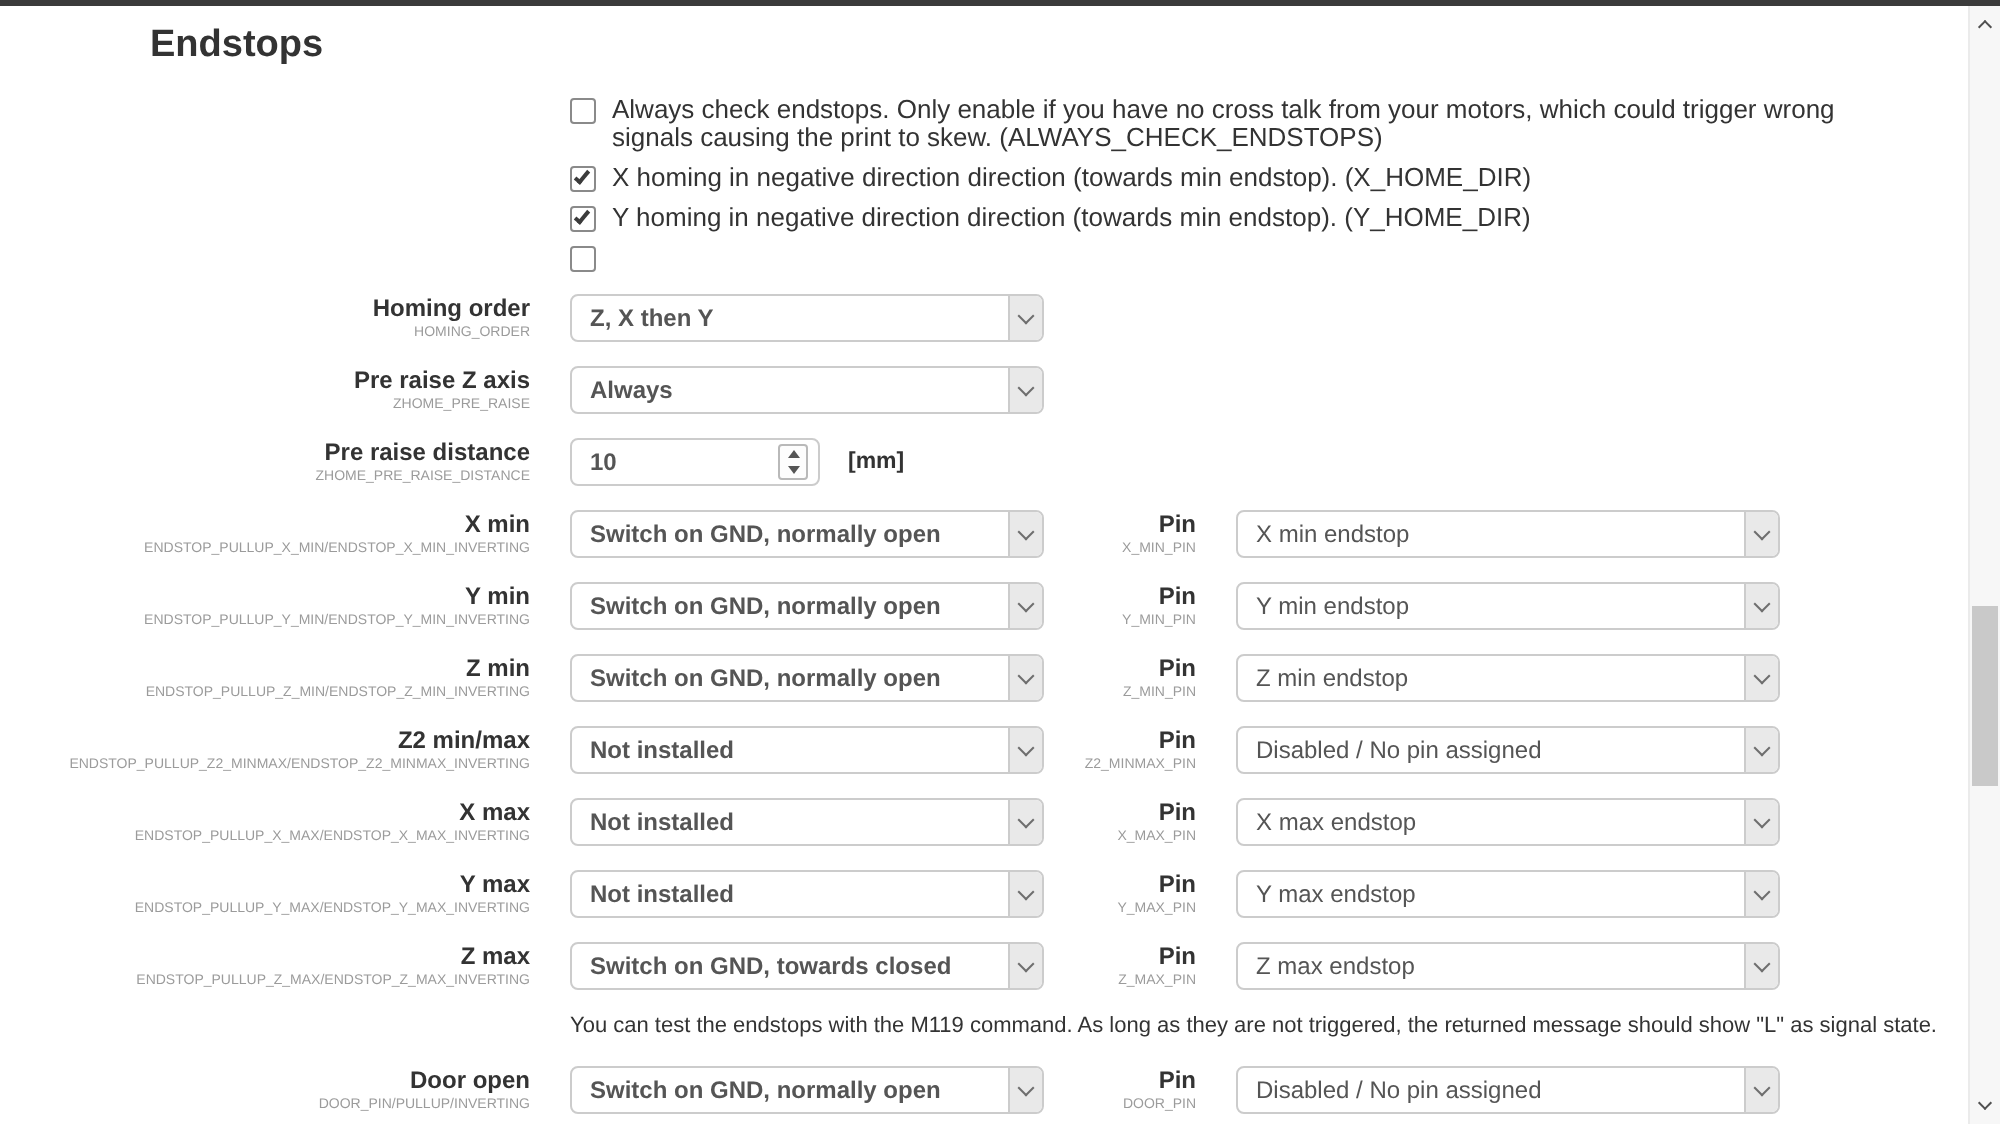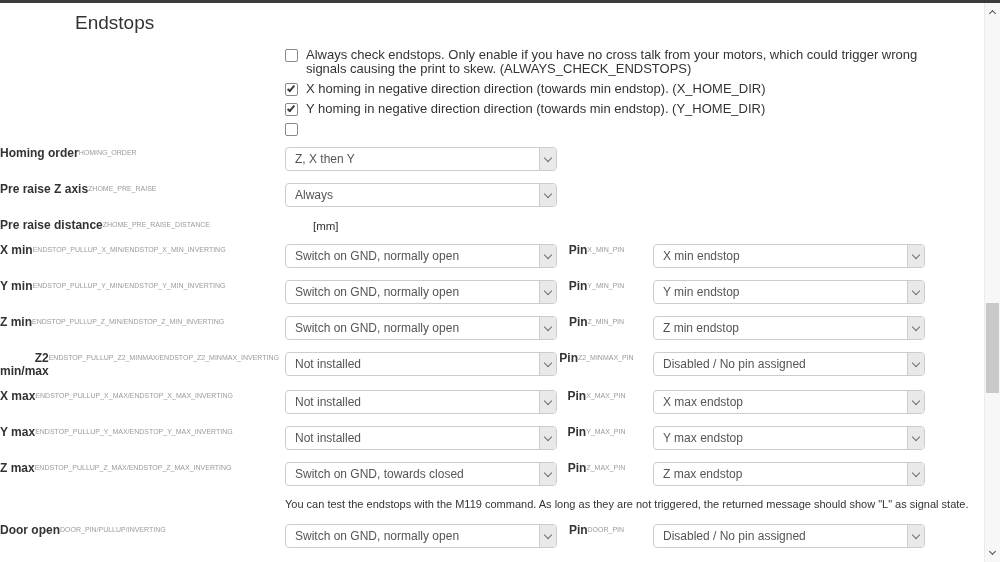--- a/index.html
+++ b/index.html
@@ -1,40 +1,40 @@
 <!DOCTYPE html>
 <html><head>
 <meta charset="utf-8">
 <style>
   * { margin: 0; padding: 0; box-sizing: border-box; }
   html, body { width: 1000px; height: 562px; overflow: hidden; background: #fff;
     font-family: "Liberation Sans", sans-serif; }
   .page { position: relative; width: 1000px; height: 562px; background: #fff; }
   .topbar { height: 3px; background: #3b3b3b; width: 100%; }
 
-  .title { margin: 9px 0 0 75px; font-size: 19px; font-weight: 400; color: #333; }
+  .title { margin: 9px 0 0 75px; font-size: 19px; font-weight: 700; color: #333; }
 
   
   .cb-group { margin: 14px 0 0 285px; width: 640px; }
   .cb-row { display: flex; margin-bottom: 6px; font-size: 13px; color: #333; line-height: 14px; cursor: default; }
   .cb-box { position: relative; flex: none; width: 13px; height: 13px; margin: 1px 8px 0 0;
     border: 1px solid #8a8a8a; border-radius: 2px; background: #fff; }
   .check-icon { display: none; position: absolute; left: 3px; top: 0px; width: 4px; height: 8px;
     border-right: 2px solid #3b3b3b; border-bottom: 2px solid #3b3b3b; transform: rotate(40deg); }
   .cb-box.checked .check-icon { display: block; }
   .cb-label { max-width: 625px; }
 
   
   .form-area { margin-top: 11px; }
   .frow { display: flex; margin-bottom: 12px; align-items: stretch; }
-  .col-label { width: 265px; text-align: right; display: flex; }
-  .col-pinlabel { width: 73px; margin-left: 3px; text-align: right; display: flex; flex-direction: row; justify-content: center; }
+  .col-label { width: 265px; text-align: right; display: flex; flex-direction: column; justify-content: center; }
+  .col-pinlabel { width: 73px; margin-left: 3px; text-align: right; display: flex; flex-direction: column; justify-content: center; }
   .lbl { font-size: 12px; font-weight: bold; color: #333; line-height: 13px; }
   .sub { font-size: 7px; color: #9b9b9b; line-height: 9px; margin-top: 1px; word-spacing: 0; }
-  .col-control { margin-left: 20px; width: 272px; }
+  .col-control { margin-left: 20px; width: 237px; font-weight: bold; }
   .col-pincontrol { margin-left: 20px; width: 272px; border-radius: 11px; }
 
   .selectbox { position: relative; height: 24px; border: 1px solid #ccc; border-radius: 4px;
     background: #fff; font-size: 12px; color: #555; display: flex; align-items: center;
     padding: 0 22px 0 9px; cursor: default; }
   .select-arrow { position: absolute; right: 0; top: 0; bottom: 0; width: 17px;
     background: #e9e9e9; border-left: 1px solid #ccc; border-radius: 0 3px 3px 0;
     display: flex; align-items: center; justify-content: center; }
   .chev { width: 6px; height: 6px; border-right: 1px solid #6e6e6e; border-bottom: 1px solid #6e6e6e;
     transform: rotate(45deg); margin-top: -3px; }
@@ -42,21 +42,21 @@
   .numberbox { position: relative; width: 125px; height: 24px; border: 1px solid #ccc; border-radius: 4px;
     background: #fff; font-size: 12px; color: #555; display: flex; align-items: center; padding-left: 9px; }
   .spinner { position: absolute; right: 5px; top: 50%; transform: translateY(-50%);
     width: 15px; height: 18px; border: 1px solid #b9b9b9; border-radius: 2px; background: #fdfdfd;
     display: flex; flex-direction: column; }
   .spin-half { flex: 1; display: flex; align-items: center; justify-content: center; }
   .tri-up { width: 0; height: 0; border-left: 3px solid transparent; border-right: 3px solid transparent;
     border-bottom: 4px solid #555; }
   .tri-down { width: 0; height: 0; border-left: 3px solid transparent; border-right: 3px solid transparent;
     border-top: 4px solid #555; }
-  .unit { margin-left: 28px; font-size: 11.5px; color: #333; display: flex; align-items: center; }
+  .unit { margin-left: 14px; font-size: 11.5px; color: #333; display: flex; align-items: center; }
 
   .note { margin: 0 0 14px 285px; font-size: 11px; color: #333; }
 
   
   .scrollbar { position: absolute; top: 3px; right: 0; bottom: 0; width: 16px;
     background: #f7f7f7; border-left: 1px solid #ebebeb; }
   .scroll-btn { position: absolute; left: 0; width: 100%; height: 14px;
     display: flex; align-items: center; justify-content: center; }
   .scroll-btn.up { top: 2px; }
   .scroll-btn.down { bottom: 2px; }
@@ -126,20 +126,31 @@
         </div>
       </div>
     </div>
 
     <div class="frow">
       <div class="col-label">
         <span class="lbl">Pre raise distance</span>
         <span class="sub">ZHOME_PRE_RAISE_DISTANCE</span>
       </div>
       <div class="col-control" style="display:flex;">
+        <div class="numberbox">
+          <span>10</span>
+          <span class="spinner">
+            <span class="spin-half">
+                <span class="tri-up"></span>
+              </span>
+            <span class="spin-half">
+                <span class="tri-down"></span>
+              </span>
+          </span>
+        </div>
         <span class="unit">[mm]</span>
       </div>
     </div>
 
     <div class="frow">
       <div class="col-label">
         <span class="lbl">X min</span>
         <span class="sub">ENDSTOP_PULLUP_X_MIN/ENDSTOP_X_MIN_INVERTING</span>
       </div>
       <div class="col-control">

